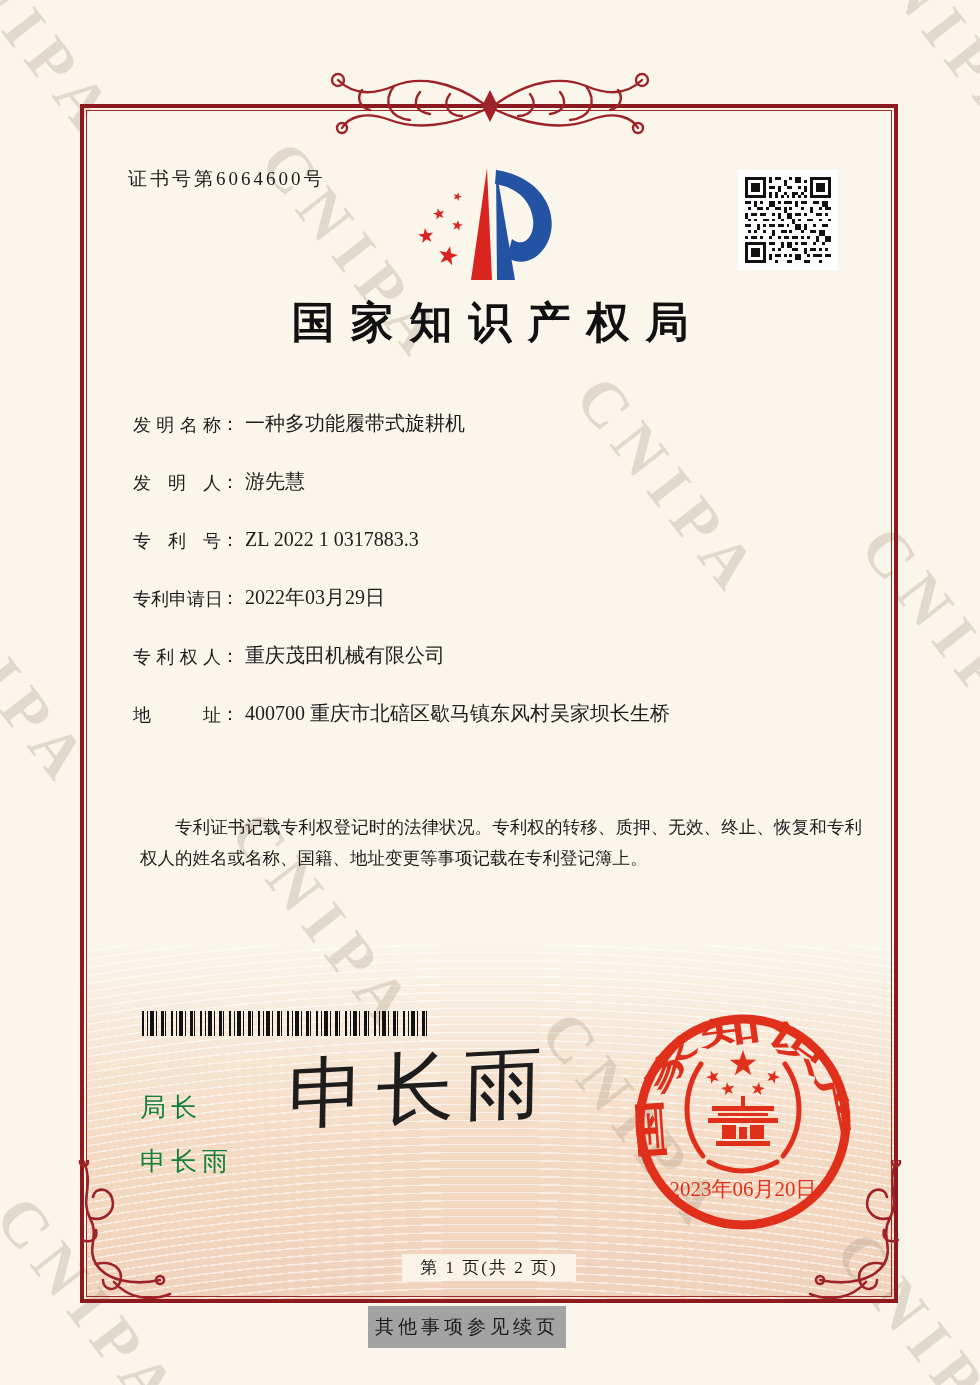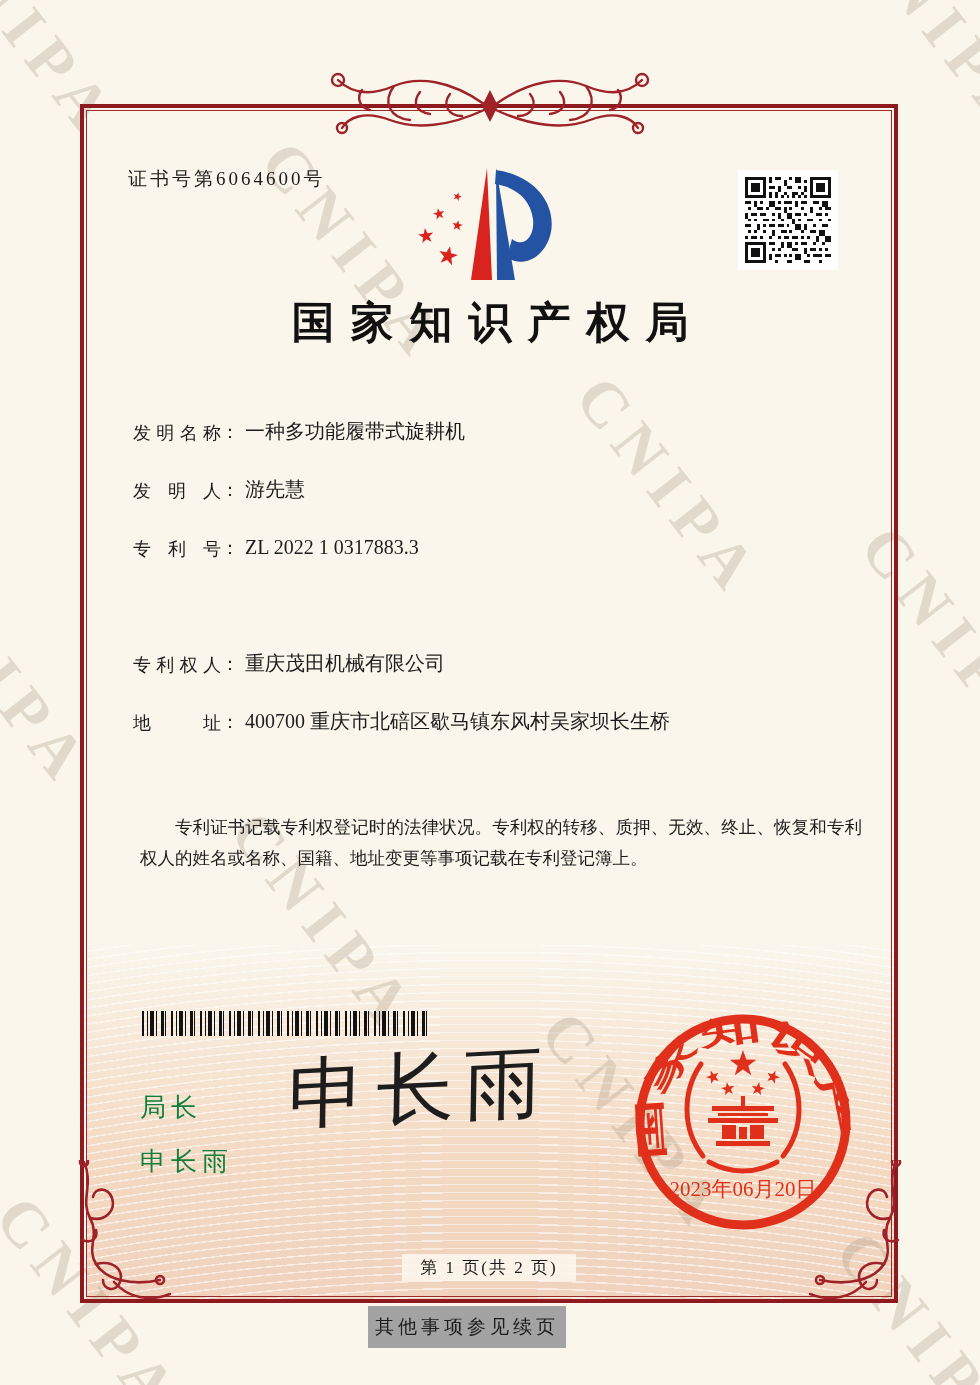--- a/index.html
+++ b/index.html
@@ -32,21 +32,21 @@
   
   .certno{position:absolute; z-index:6; left:128px; top:166px; font-size:19px; letter-spacing:3px;}
   .logo{position:absolute; z-index:6; left:408px; top:156px;}
   .qrbox{position:absolute; z-index:6; left:738px; top:170px; width:100px; height:100px; background:#fff;}
   .qrbox svg{position:absolute; left:7px; top:7px;}
   .title{
     position:absolute; z-index:6; left:0; top:294px; width:980px; text-align:center;
     font-size:43px; font-weight:bold; letter-spacing:16px; text-indent:16px; color:#111;
   }
   
-  .row{position:absolute; z-index:6; left:133px; height:30px; line-height:30px; white-space:nowrap;margin-top:8px;}
+  .row{position:absolute; z-index:6; left:133px; height:30px; line-height:30px; white-space:nowrap;}
   .flabel{display:inline-block; width:88px; font-size:18px; text-align:justify; text-align-last:justify; vertical-align:bottom;}
   .fcolon{font-size:18px;}
   .fvalue{font-size:20px; margin-left:6px;}
   .grant2{position:absolute; left:355px; top:0;}
   
   .paras{position:absolute; z-index:6; left:140px; top:812px; width:722px; font-size:17.5px; line-height:30.5px; text-align:justify;}
   .paras p{margin:0; text-indent:2em;}
   .paras p + p{margin-top:6px;}
   
   .barcode{
@@ -214,20 +214,23 @@
 
   <div class="row" style="top:408px;">
     <span class="flabel">发明名称</span><span class="fcolon">：</span><span class="fvalue">一种多功能履带式旋耕机</span>
   </div>
   <div class="row" style="top:466px;">
     <span class="flabel">发明人</span><span class="fcolon">：</span><span class="fvalue">游先慧</span>
   </div>
   <div class="row" style="top:524px;">
     <span class="flabel">专利号</span><span class="fcolon">：</span><span class="fvalue">ZL 2022 1 0317883.3</span>
   </div>
+  <div class="row" style="top:582px;">
+    <span class="flabel">专利申请日</span><span class="fcolon">：</span><span class="fvalue">2022年03月29日</span>
+  </div>
   <div class="row" style="top:640px;">
     <span class="flabel">专利权人</span><span class="fcolon">：</span><span class="fvalue">重庆茂田机械有限公司</span>
   </div>
   <div class="row" style="top:698px;">
     <span class="flabel">地址</span><span class="fcolon">：</span><span class="fvalue">400700 重庆市北碚区歇马镇东风村吴家坝长生桥</span>
   </div>
 
 
   <div class="paras">
     <p>专利证书记载专利权登记时的法律状况。专利权的转移、质押、无效、终止、恢复和专利权人的姓名或名称、国籍、地址变更等事项记载在专利登记簿上。</p>

